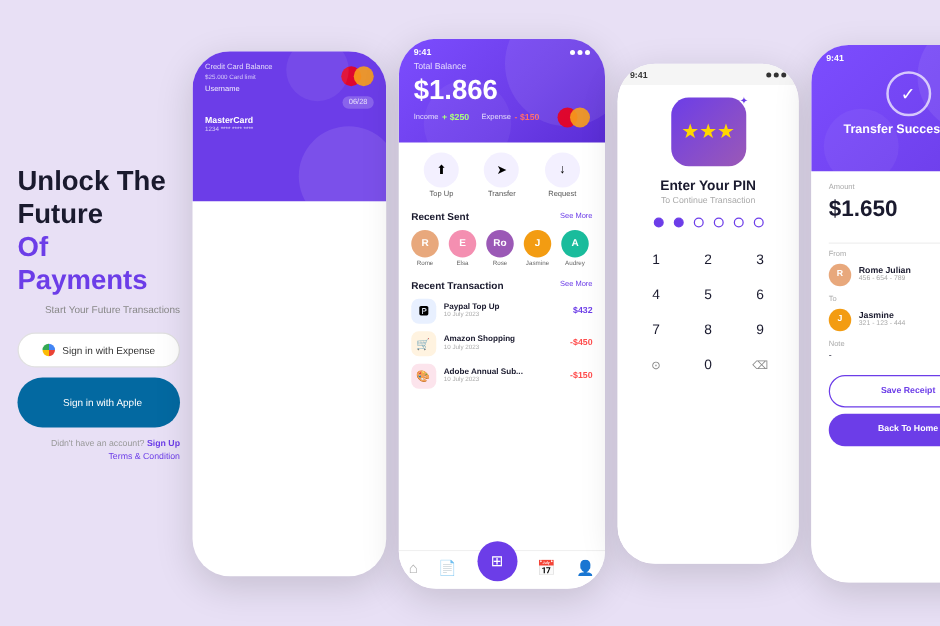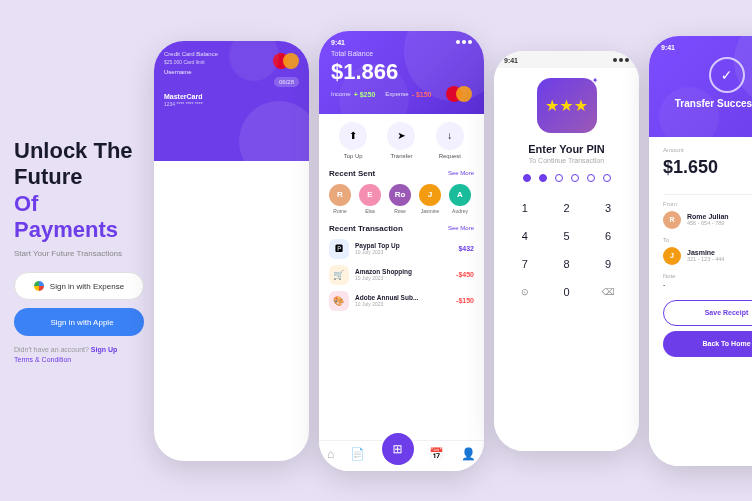--- a/index.html
+++ b/index.html
@@ -703,21 +703,21 @@
       align-items: center;
       justify-content: center;
       cursor: pointer;
     }
 
     
     .left-section {
       width: 160px;
       display: flex;
       flex-direction: column;
-      align-items: flex-start;
+      align-items: flex-end;
       padding-left: 8px;
     }
 
     .hero-title {
       font-size: 22px;
       font-weight: 800;
       color: #1a1a2e;
       line-height: 1.2;
       margin-bottom: 6px;
     }
@@ -746,22 +746,22 @@
       background: #fff;
     }
 
     .hero-btn-google-text {
       font-size: 8px;
       color: #333;
     }
 
     .hero-btn-apple {
       width: 130px;
-      height: 28px;
-      background: #3b82f6;
+      height: 40px;
+      background: #0369a1;
       border-radius: 20px;
       display: flex;
       align-items: center;
       justify-content: center;
       gap: 6px;
       margin-bottom: 10px;
       cursor: pointer;
     }
 
     .hero-btn-apple-text {

